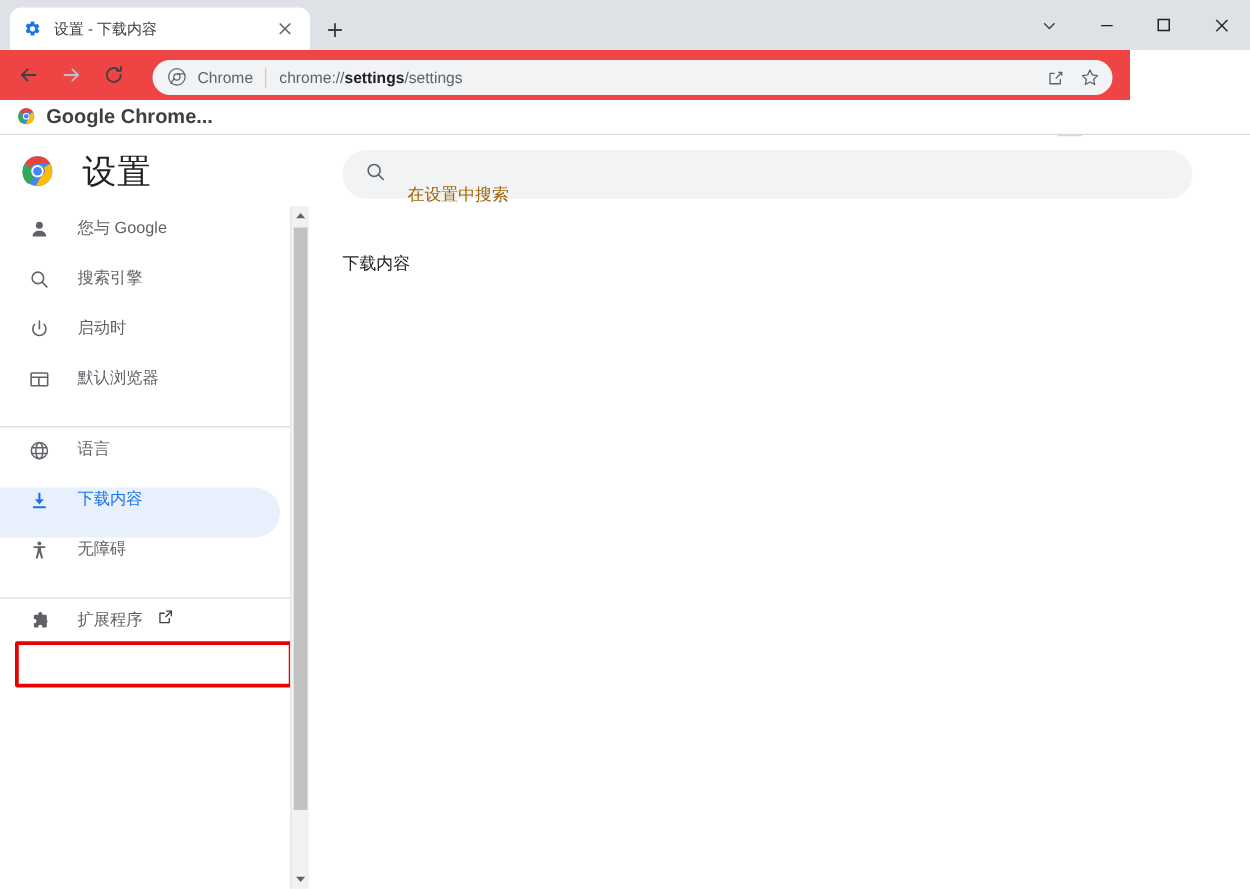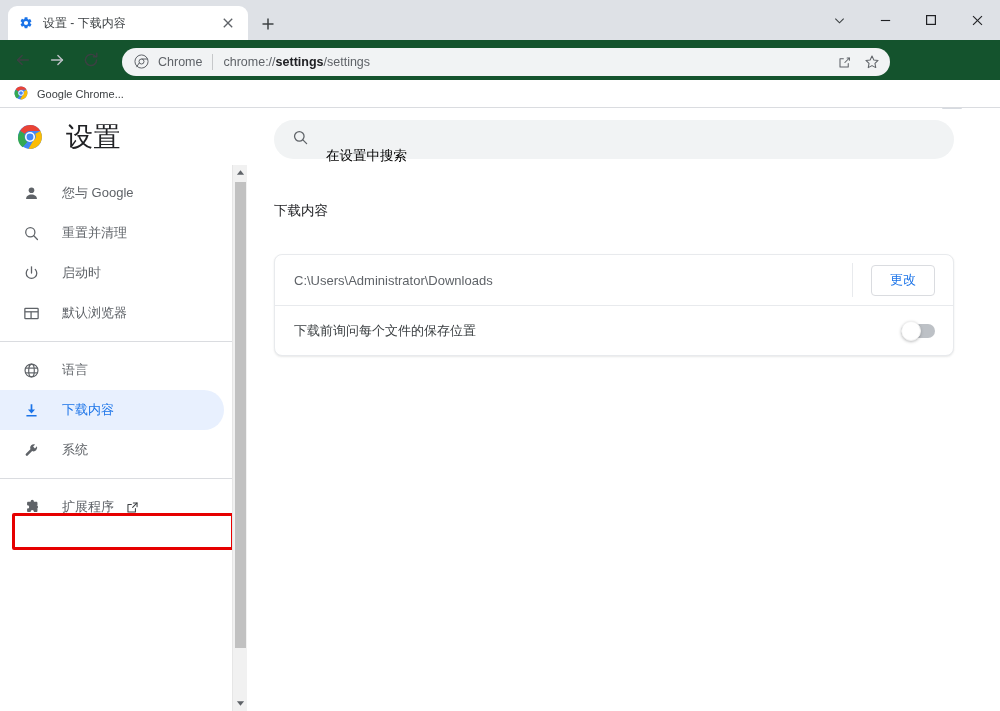--- a/index.html
+++ b/index.html
@@ -47,22 +47,22 @@
     position: absolute; right: 0; top: 0; height: 40px;
     display: flex; align-items: center;
   }
   .wc-btn {
     width: 46px; height: 40px;
     display: flex; align-items: center; justify-content: center;
   }
 
   
   .toolbar {
-    position: absolute; left: 0; top: 40px; width: 1000px; height: 40px;
-    background: #14532d;
+    position: absolute; left: 0; top: 40px; width: 904px; height: 40px;
+    background: #ef4444;
     display: flex; align-items: center;
   }
   .nav-btn {
     width: 28px; height: 28px; margin-left: 6px;
     display: flex; align-items: center; justify-content: center;
     border-radius: 50%;
   }
   .nav-btn:first-child { margin-left: 9px; }
   .omnibox {
     position: absolute; left: 122px; top: 8px;
@@ -111,52 +111,52 @@
     position: absolute; left: 0; top: 80px; width: 1000px; height: 28px;
     background: #ffffff;
     display: flex; align-items: center;
     border-bottom: 1px solid #dadce0;
   }
   .bm-item {
     display: flex; align-items: center; height: 22px;
     padding: 0 8px; margin-left: 6px; border-radius: 4px;
   }
   .bm-ico { width: 16px; height: 16px; flex: 0 0 16px; }
-  .bm-label { font-size: 11px; color: #3c4043; margin-left: 7px; white-space: nowrap; }
+  .bm-label { font-size: 16px; color: #3c4043; margin-left: 7px; white-space: nowrap; font-weight: bold; }
 
   
   .page { position: absolute; left: 0; top: 109px; width: 1000px; height: 602px; background: #ffffff; }
 
   .settings-header {
     position: absolute; left: 0; top: 0; width: 1000px; height: 56px;
     display: flex; align-items: center;
   }
   .chrome-logo-lg { width: 26px; height: 26px; margin-left: 17px; flex: 0 0 26px; }
   .settings-title {
     font-size: 27px; color: #202124; margin-left: 23px;
     letter-spacing: 0.5px;
   }
   .search-box {
     position: absolute; left: 274px; top: 11px;
     width: 680px; height: 39px;
     background: #f1f3f4; border-radius: 20px;
     display: flex; align-items: center; padding-left: 18px;
   }
-  .search-ph { font-size: 13.5px; color: #000000; margin-left: 17px; margin-top: 32px; }
+  .search-ph { font-size: 13.5px; color: #a16207; margin-left: 17px; margin-top: 32px; }
 
   
   .sidebar {
     position: absolute; left: 0; top: 56px; width: 232px; height: 546px;
     background: #ffffff; overflow: hidden;
   }
   .nav-group { padding-top: 8px; }
   .nav-divider { height: 1px; background: #dadce0; margin: 8px 0 0 0; }
   .nav-item {
     position: relative;
-    height: 40px; display: flex; align-items: center;
+    height: 40px; display: flex; 
     padding-left: 21px;
     border-radius: 0 20px 20px 0;
     margin-right: 8px;
   }
   .nav-item .ni-ico {
     width: 20px; height: 20px; flex: 0 0 20px;
     display: flex; align-items: center; justify-content: center;
   }
   .nav-item .ni-label {
     font-size: 13px; color: #5f6368; margin-left: 21px; white-space: nowrap;
@@ -418,21 +418,21 @@
 
 
 
       <div class="nav-item">
         <span class="ni-ico">
           <svg width="17" height="17" viewBox="0 0 20 20" fill="none" stroke="#5f6368" stroke-width="1.5" stroke-linecap="round">
             <circle cx="8.6" cy="8.6" r="5.4"></circle>
               <line x1="12.7" y1="12.7" x2="17" y2="17"></line>
           </svg>
         </span>
-        <span class="ni-label">重置并清理</span>
+        <span class="ni-label">搜索引擎</span>
       </div>
 
       <div class="nav-item">
         <span class="ni-ico">
           <svg width="17" height="17" viewBox="0 0 20 20" fill="none" stroke="#5f6368" stroke-width="1.5" stroke-linecap="round">
             <path d="M5.6 5.2a6.2 6.2 0 1 0 8.8 0"></path>
             <line x1="10" y1="2.2" x2="10" y2="9.4"></line>
           </svg>
         </span>
         <span class="ni-label">启动时</span>
@@ -468,29 +468,30 @@
       <div class="nav-item selected">
         <span class="ni-ico">
           <svg width="17" height="17" viewBox="0 0 20 20" fill="#1a73e8">
             <path d="M9 2.6h2v6.2h3.2L10 13.6 5.8 8.8H9z"></path>
             <rect x="4" y="15.2" width="12" height="1.9" rx="0.3"></rect>
           </svg>
         </span>
         <span class="ni-label">下载内容</span>
       </div>
 
-
       <div class="nav-item">
         <span class="ni-ico">
           <svg width="17" height="17" viewBox="0 0 20 20" fill="#5f6368">
-            <path d="M16.4 5.1a4.3 4.3 0 0 1-5.6 5.6l-5 5a1.5 1.5 0 1 1-2.1-2.1l5-5A4.3 4.3 0 0 1 14.3 3l-2.4 2.4 2.1 2.1z"></path>
-          </svg>
-        </span>
-        <span class="ni-label">系统</span>
-      </div>
+            <circle cx="10" cy="3.2" r="1.8"></circle>
+            <path d="M15.6 5.8H4.4v1.7h4v2.3l-1.9 7.3 1.7.5L10 11.8l1.8 5.8 1.7-.5-1.9-7.3V7.5h4z"></path>
+          </svg>
+        </span>
+        <span class="ni-label">无障碍</span>
+      </div>
+
 
     </div>
 
     <div class="nav-divider"></div>
 
     <div class="nav-group">
       <div class="nav-item">
         <span class="ni-ico">
           <svg width="17" height="17" viewBox="0 0 20 20" fill="#5f6368">
             <path d="M17 11.2h-1.2a1.9 1.9 0 0 0 0-3.8H17V4.6c0-.7-.6-1.3-1.3-1.3h-2.9v-.6a1.9 1.9 0 0 0-3.8 0v.6H6.1c-.7 0-1.3.6-1.3 1.3v2.8h.6a1.9 1.9 0 0 1 0 3.8h-.6v2.9c0 .7.6 1.3 1.3 1.3H9v-.7a1.9 1.9 0 0 1 3.8 0v.7h2.9c.7 0 1.3-.6 1.3-1.3z"></path>
@@ -520,27 +521,14 @@
     <div class="sb-arrow down">
       <svg width="9" height="9" viewBox="0 0 10 10" fill="#5f6368">
           <polygon points="5,7.4 1,2.6 9,2.6"></polygon>
         </svg>
     </div>
   </div>
 
   <div class="main">
     <div class="section-heading">下载内容</div>
 
-    <div class="card" style="top:89px;">
-      <div class="card-row">
-        <span class="row-label path">C:\Users\Administrator\Downloads</span>
-        <span class="vsep"></span>
-        <button class="btn-outline">更改</button>
-      </div>
-      <div class="card-row">
-        <span class="row-label">下载前询问每个文件的保存位置</span>
-        <span class="toggle">
-          <span class="knob"></span>
-        </span>
-      </div>
-    </div>
   </div>
 </div>
 
 </body></html>

